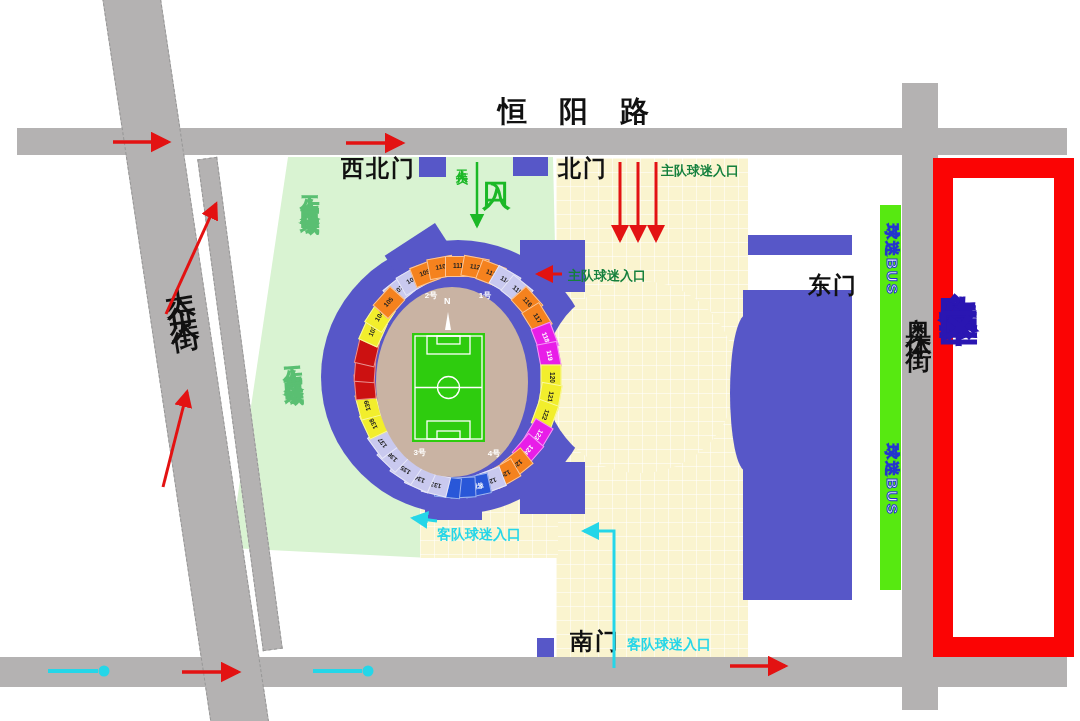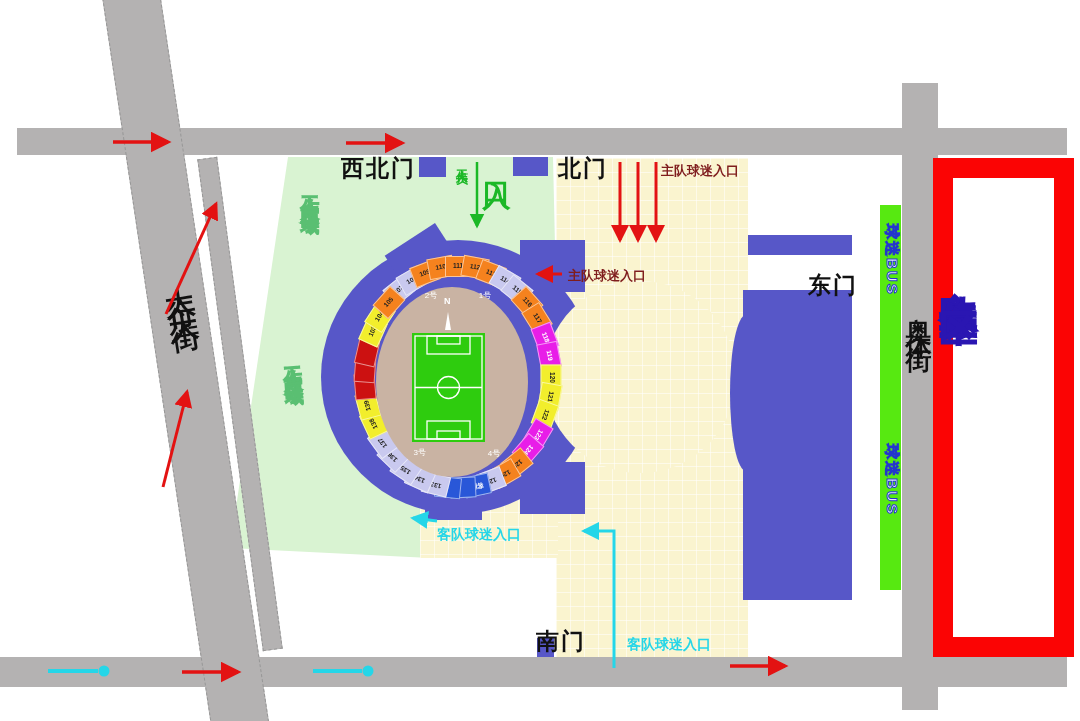--- a/index.html
+++ b/index.html
@@ -20,26 +20,26 @@
   .ring{position:absolute;left:321px;top:240px;width:274px;height:274px;border-radius:50%;
         background:#5757c8;z-index:3;}
   .bite{position:absolute;left:544px;top:281px;width:192px;height:192px;border-radius:50%;z-index:4;}
   .tab{position:absolute;z-index:5;}
   .track{position:absolute;left:376px;top:287px;width:152px;height:190px;border-radius:50%;
          background:#c9b3a3;z-index:7;}
   .pitch{position:absolute;left:412px;top:333px;width:73px;height:109px;background:#2ecc0e;z-index:8;}
   .seat{position:absolute;width:26px;height:21px;z-index:6;display:flex;align-items:center;
         justify-content:center;font-size:6.5px;font-weight:bold;border:0.5px solid rgba(255,255,255,.55);
         box-sizing:border-box;line-height:1;}
-  .gate-num{position:absolute;z-index:8;color:#fff;font-size:8px;font-weight:normal;transform:translate(-50%,-50%);}
+  .gate-num{position:absolute;z-index:8;color:#fff;font-size:8px;font-weight:bold;transform:translate(-50%,-50%);}
   
   .rd-label{position:absolute;color:#111;font-weight:bold;z-index:15;line-height:1;}
   .vtext{writing-mode:vertical-rl;text-orientation:upright;line-height:1;}
   .gate-label{position:absolute;color:#111;font-weight:bold;font-size:23px;z-index:15;line-height:1;letter-spacing:2px;}
-  .red-label{position:absolute;color:#7f1d1d;font-weight:bold;font-size:13px;z-index:15;line-height:1;}
+  .red-label{position:absolute;color:#15803d;font-weight:bold;font-size:13px;z-index:15;line-height:1;}
   .cyan-label{position:absolute;color:#25d6e8;font-weight:bold;font-size:14px;z-index:15;line-height:1;}
   .green-outline{position:absolute;z-index:15;font-weight:bold;font-size:18px;letter-spacing:4px;
       color:rgba(240,255,240,.25);-webkit-text-stroke:1.2px #5abf72;}
   .staff-small{position:absolute;z-index:15;color:#1bb826;font-weight:bold;font-size:12px;letter-spacing:1px;}
   .entrance-big{position:absolute;z-index:15;color:#1bb826;font-weight:bold;font-size:28px;letter-spacing:2px;}
   .parking-text{position:absolute;left:933px;top:262px;width:46px;z-index:12;text-align:center;
       font-weight:bold;font-size:37px;letter-spacing:5px;line-height:1.12;
       color:rgba(255,255,255,.2);-webkit-text-stroke:2px #2a16b2;}
   .bus-text{position:absolute;z-index:11;font-weight:bold;font-size:15px;letter-spacing:2px;
       color:#e8edff;-webkit-text-stroke:1px #2336cc;transform:rotate(90deg);transform-origin:0 0;white-space:nowrap;}
@@ -150,27 +150,28 @@
   <div class="road" style="left:902px;top:83px;width:36px;height:627px;"></div>
   <div class="road dashed" style="left:157px;top:-10px;width:58px;height:745px;transform:rotate(-8.5deg);"></div>
   <div class="road dashed" style="left:230px;top:156px;width:20px;height:496px;transform:rotate(-7.6deg);"></div>
 
   <div class="parking-box"></div>
   <div class="bus-strip"></div>
   <div class="bus-text" style="left:901px;top:224px;">球迷BUS</div>
   <div class="bus-text" style="left:901px;top:444px;">球迷BUS</div>
   <div class="parking-text vtext">主队停车区</div>
 
+  <div class="rd-label" style="left:498px;top:97px;font-size:29px;letter-spacing:12px;">恒 阳 路</div>
   <div class="rd-label vtext" style="left:906px;top:298px;font-size:26px;letter-spacing:14px;">奥体街</div>
   <div class="rd-label vtext" style="left:163px;top:265px;font-size:29px;letter-spacing:12px;transform:rotate(-9deg);">太行大街</div>
 
   <div class="gate-label" style="left:341px;top:157px;">西北门</div>
   <div class="gate-label" style="left:558px;top:157px;">北门</div>
   <div class="gate-label" style="left:808px;top:274px;">东门</div>
-  <div class="gate-label" style="left:536px;top:630px;">南门</div>
+  <div class="gate-label" style="left:570px;top:630px;">南门</div>
 
   <div class="green-outline vtext" style="left:301px;top:181px;">工作人员区域</div>
   <div class="green-outline vtext" style="left:283px;top:352px;transform:rotate(-4deg);">工作人员区域</div>
   <div class="staff-small vtext" style="left:456px;top:160px;">工作人员</div>
   <div class="entrance-big vtext" style="left:482px;top:159px;">入口</div>
 
   <div class="red-label" style="left:661px;top:164px;">主队球迷入口</div>
   <div class="red-label" style="left:568px;top:269px;">主队球迷入口</div>
   <div class="cyan-label" style="left:437px;top:527px;">客队球迷入口</div>
   <div class="cyan-label" style="left:627px;top:637px;">客队球迷入口</div>

